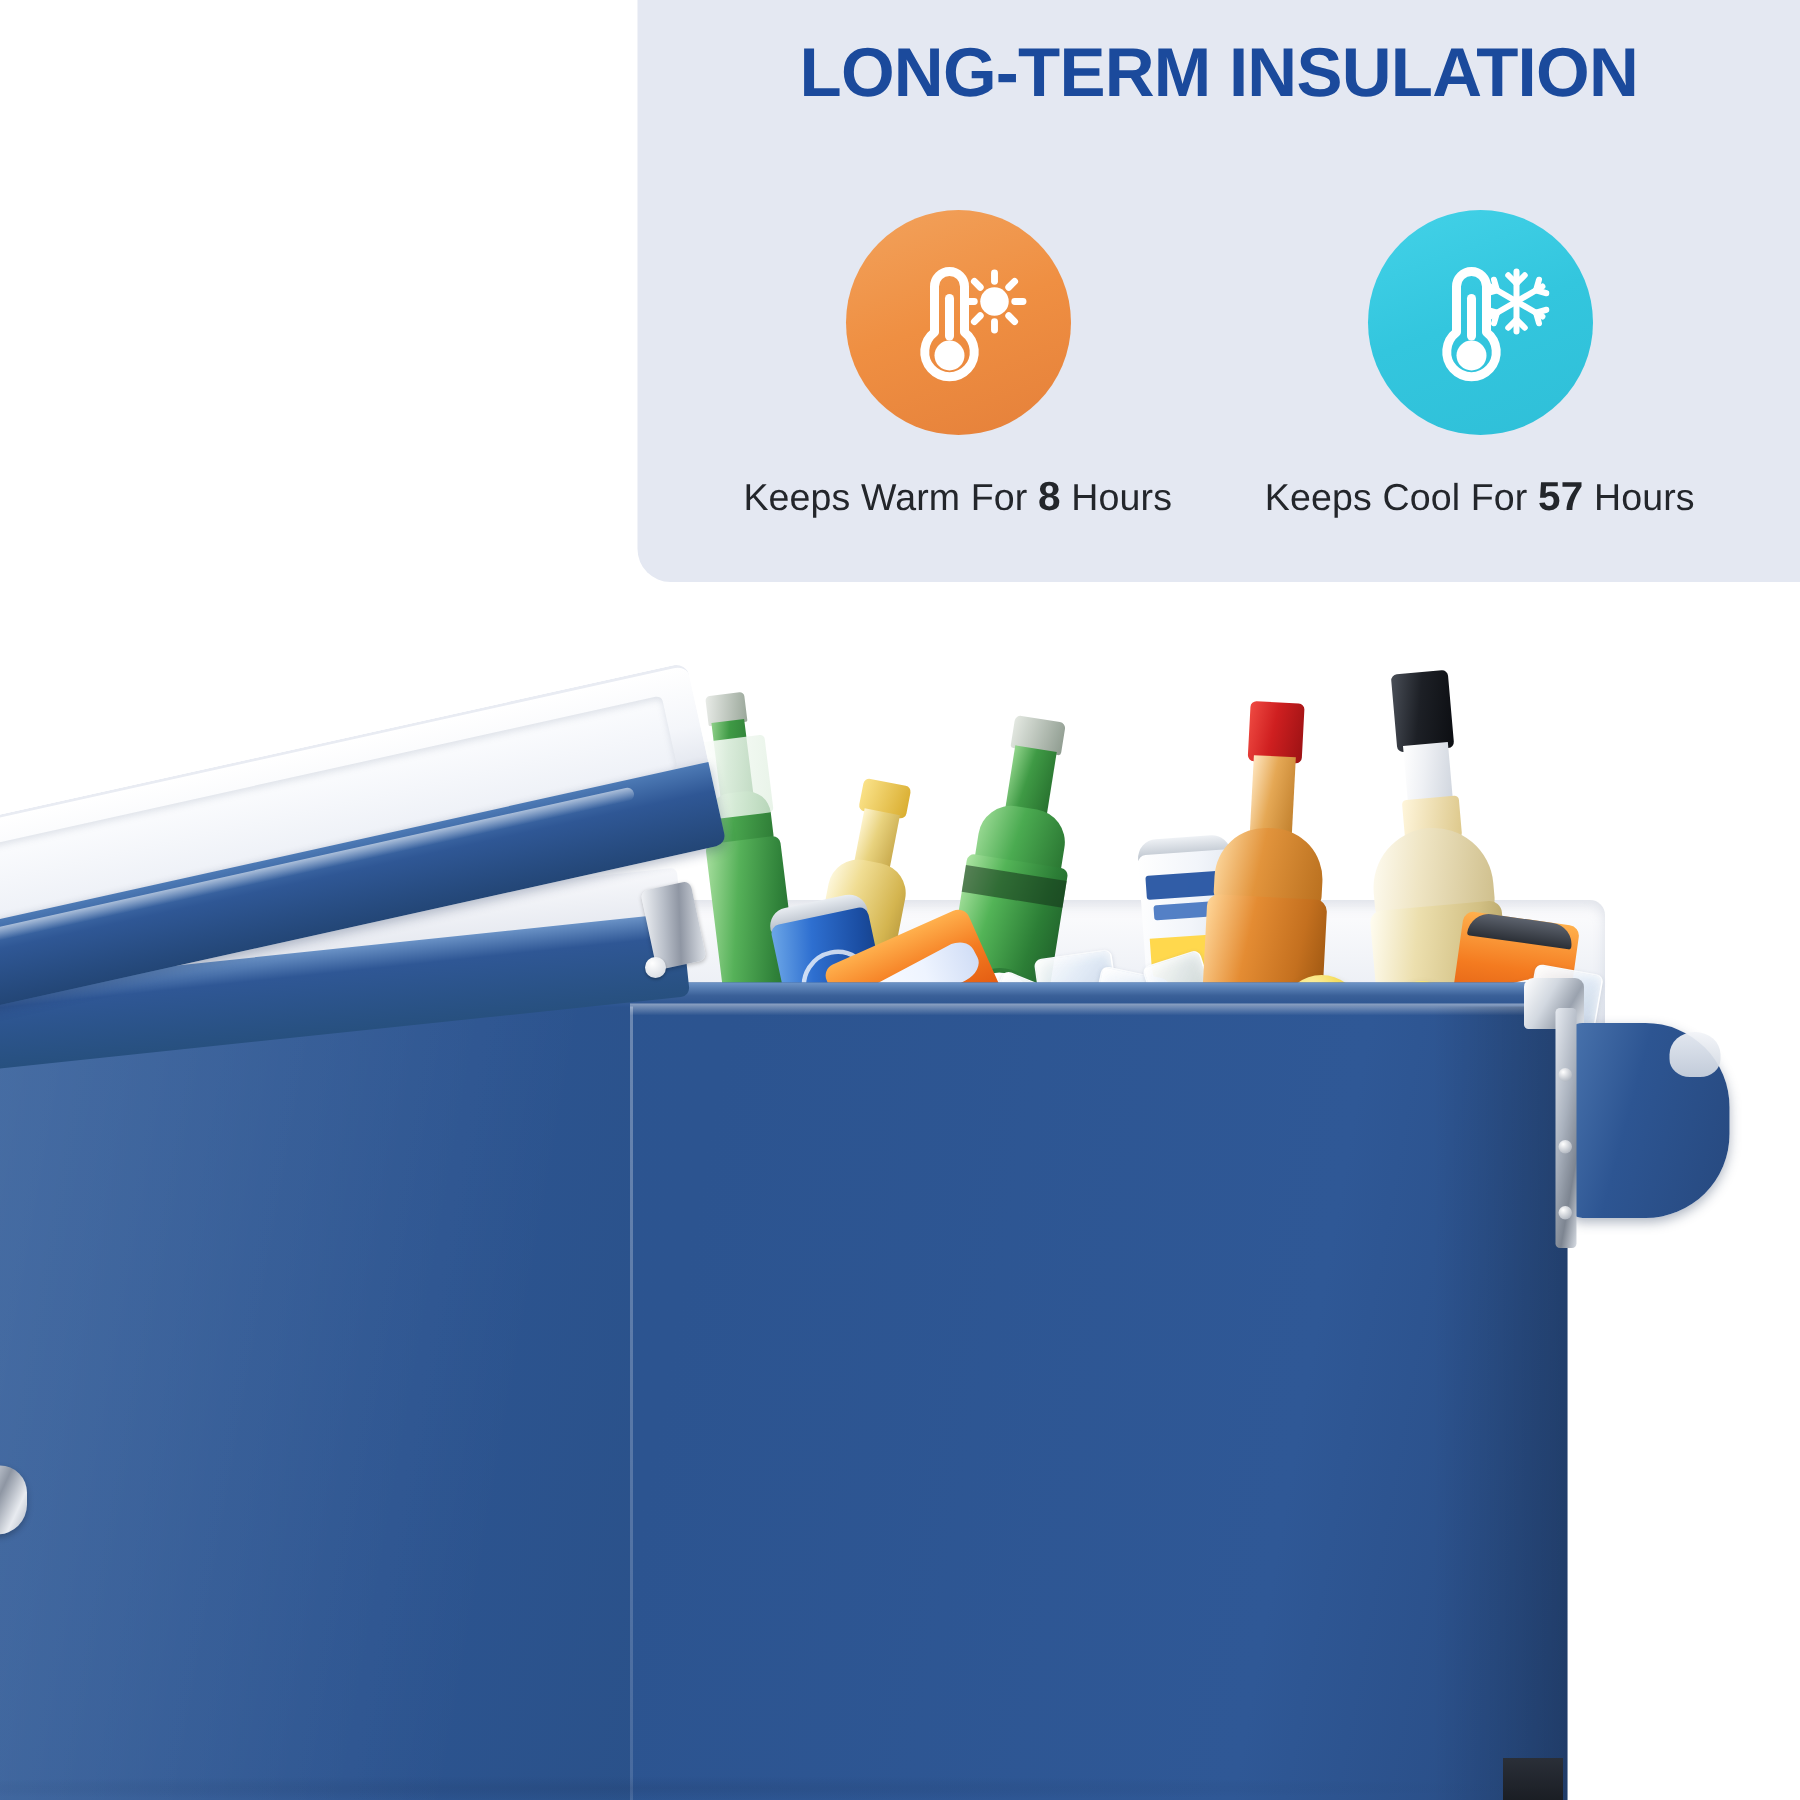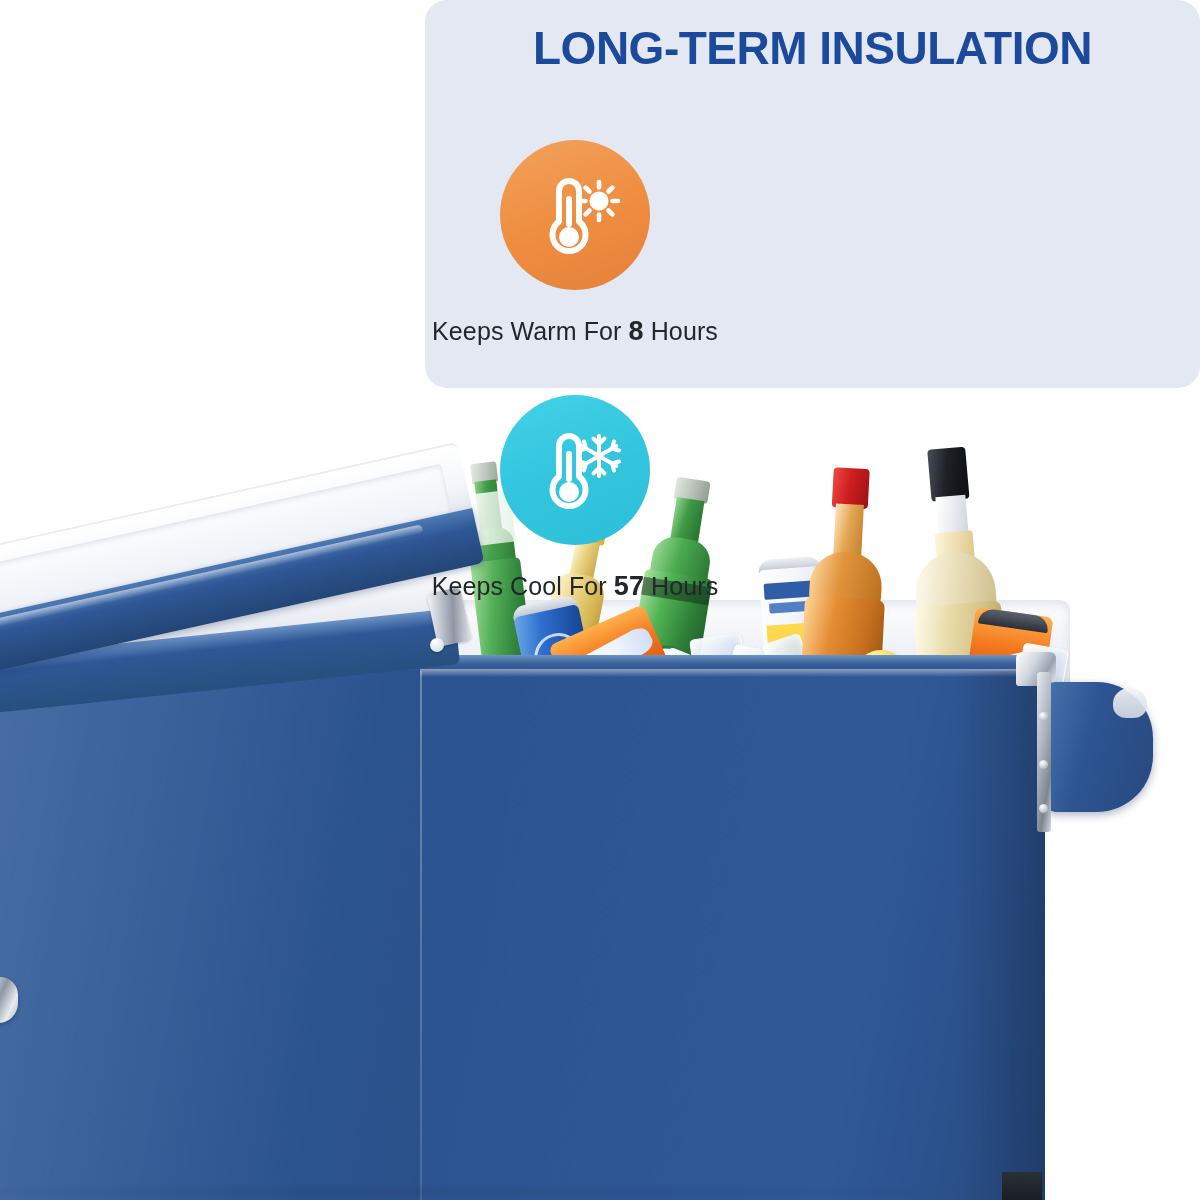--- a/index.html
+++ b/index.html
@@ -23,21 +23,20 @@
   
   .info-panel {
     position: absolute;
     left: 425px;
     top: 0;
     width: 775px;
     height: 388px;
     background: #e4e8f2;
     border-bottom-left-radius: 22px;
     box-sizing: border-box;
-    border-radius: 22px;
   }
 
   .panel-title {
     position: absolute;
     left: 0;
     right: 0;
     top: 24px;
     text-align: center;
     color: #1b4a9c;
     font-size: 46px;
@@ -48,21 +47,20 @@
   }
 
   .features {
     position: absolute;
     left: 0;
     right: 0;
     top: 140px;
     display: flex;
     justify-content: center;
     gap: 48px;
-    flex-direction: column;
   }
 
   .feature {
     width: 300px;
     display: flex;
     flex-direction: column;
     align-items: center;
   }
 
   .badge {

